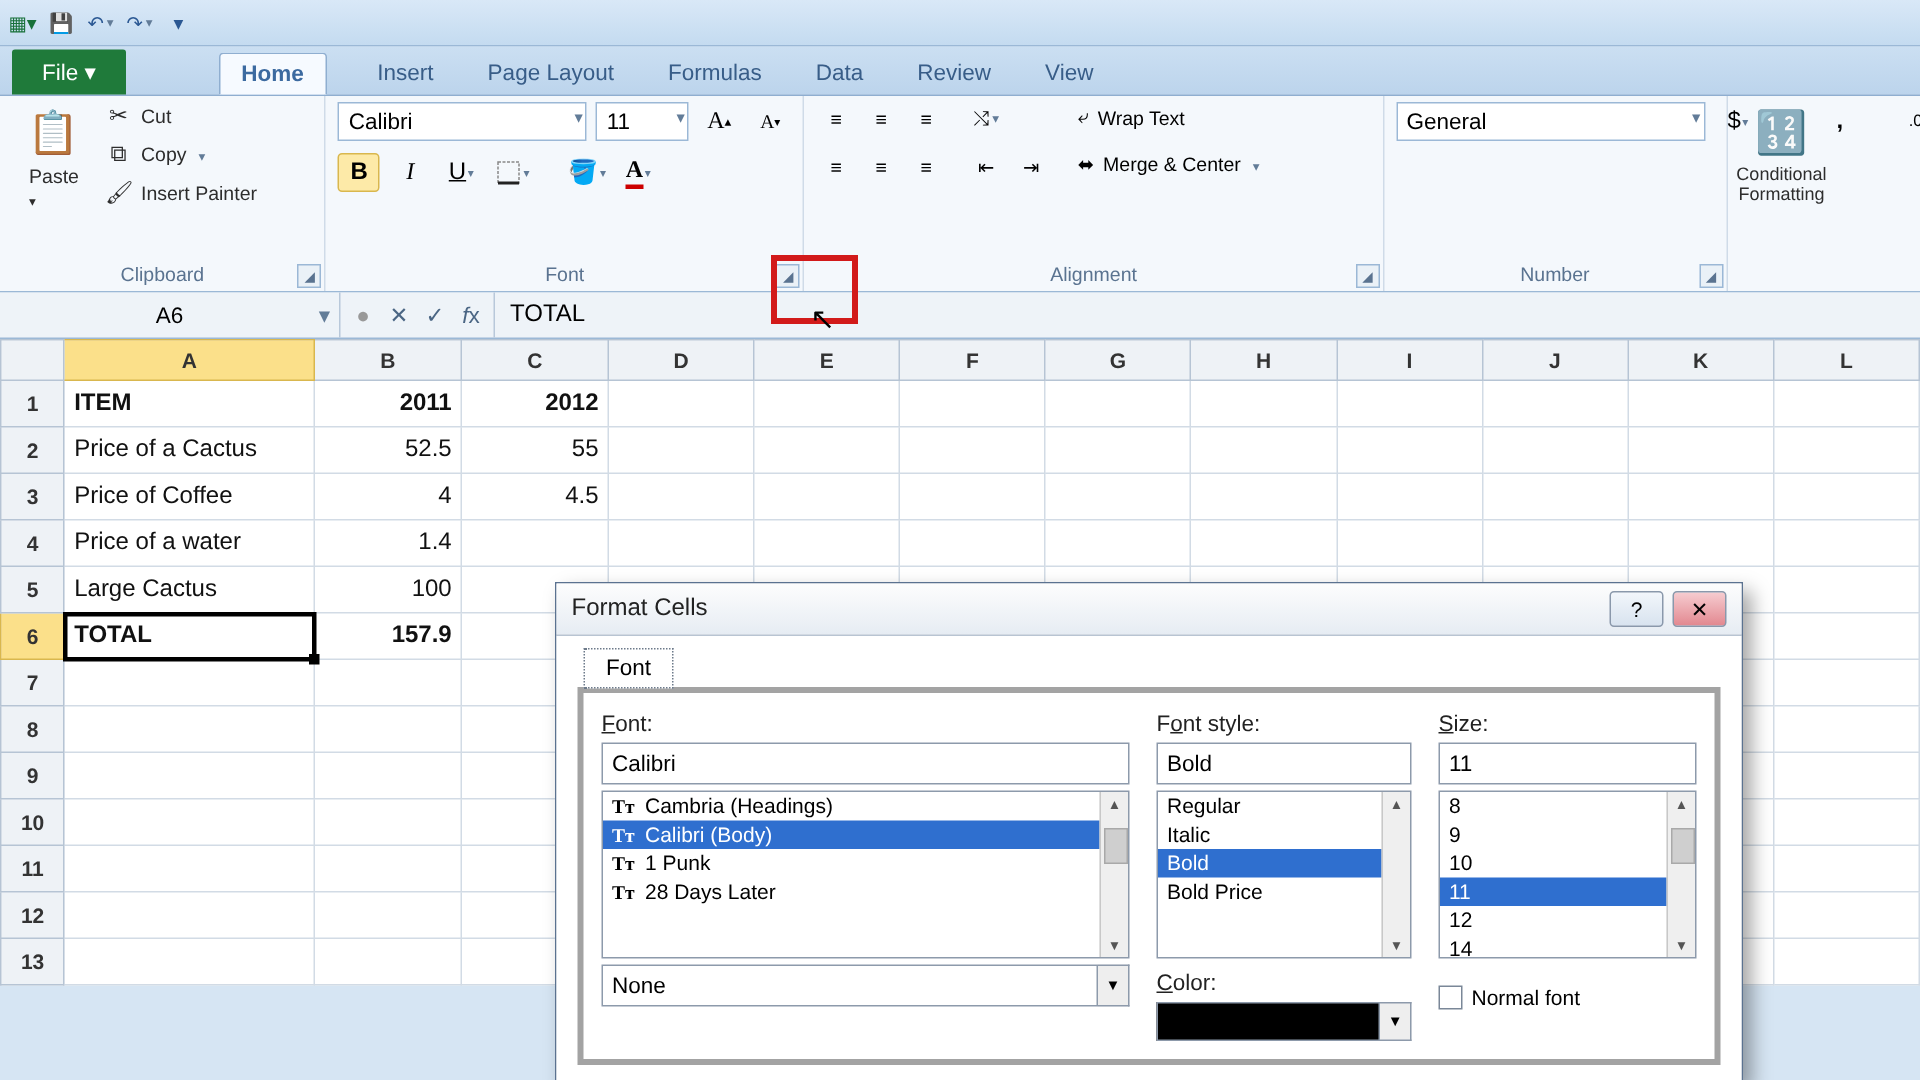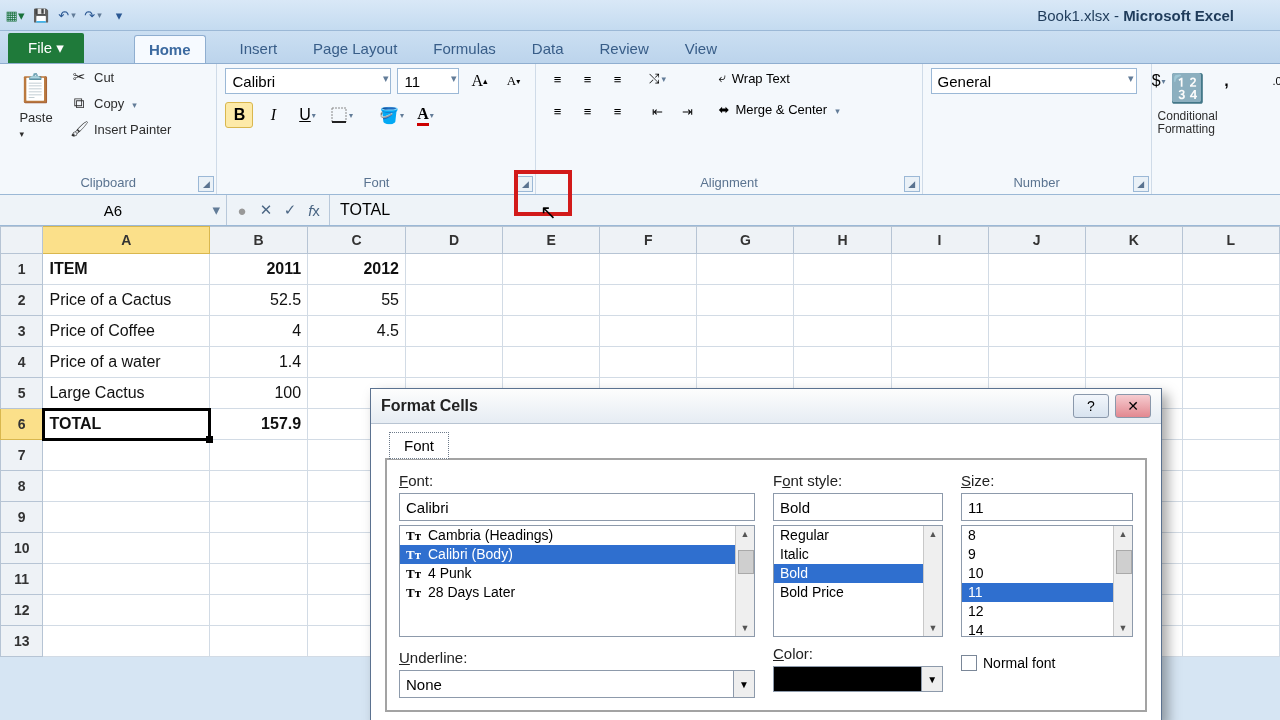--- a/index.html
+++ b/index.html
@@ -4,21 +4,21 @@
 <style>
   html,body{margin:0;padding:0;width:1280px;height:720px;font-family:"Segoe UI",Tahoma,sans-serif;font-size:13px;background:#d6e5f3;overflow:hidden;}
   
   .titlebar{height:30px;background:linear-gradient(#d9e8f7,#c4dbf0);display:flex;align-items:center;padding:0 6px;border-bottom:1px solid #9bb8d6;}
   .qat{display:flex;align-items:center;gap:8px;}
   .qat .mini-icon{width:18px;height:18px;display:flex;align-items:center;justify-content:center;font-size:13px;color:#2b5893;}
   .title-text{flex:1;text-align:right;padding-right:40px;color:#1f3b5a;font-size:15px;}
   .title-text b{font-weight:600;}
   
   .tabs{height:32px;display:flex;align-items:flex-end;background:linear-gradient(#cbdff2,#bcd4ec);padding-left:8px;gap:32px;font-size:15px;color:#385d88;border-bottom:1px solid #8faed0;}
-  .file-tab{background:#1f7a3a;color:#fff;padding:6px 20px;border-radius:2px 2px 0 0;margin-right:18px;}
+  .file-tab{background:#1f7a3a;color:#fff;padding:6px 20px;border-radius:2px 2px 0 0;margin-right:30px;}
   .tab{padding:6px 2px;cursor:pointer;}
   .tab.active{background:#f6faff;border:1px solid #8faed0;border-bottom:none;border-radius:3px 3px 0 0;color:#3c6aa0;font-weight:600;padding:5px 14px;}
   
   .ribbon{height:130px;background:#f4f8fc;border-bottom:1px solid #9bb8d6;display:flex;}
   .group{border-right:1px solid #cfdbe8;padding:4px 8px 2px 8px;display:flex;flex-direction:column;justify-content:space-between;position:relative;}
   .group-body{display:flex;gap:6px;align-items:flex-start;}
   .group-label{text-align:center;color:#5a7390;font-size:13px;height:18px;line-height:18px;position:relative;}
   .launcher{position:absolute;right:2px;bottom:2px;width:14px;height:14px;border:1px solid #9bb8d6;font-size:9px;color:#5a7390;display:flex;align-items:center;justify-content:center;background:#eaf1f7;}
   .big-btn{display:flex;flex-direction:column;align-items:center;gap:2px;width:56px;color:#2d2d2d;}
   .big-btn .ic{width:36px;height:40px;display:flex;align-items:center;justify-content:center;font-size:28px;}
@@ -65,28 +65,28 @@
   .row-h{width:40px;background:#eef2f6;border:1px solid #b6c4d4;text-align:center;font-size:14px;color:#333;}
   .row-h.sel{background:#fbe08a;border-color:#d9b74e;}
   td.cell{border:1px solid #d2dbe5;height:30px;padding:0 6px;font-size:16px;color:#111;}
   td.cell.r{text-align:right;}
   td.cell.b{font-weight:700;}
   .selected-cell{outline:3px solid #000;outline-offset:-2px;position:relative;background:#fff;}
   .fill-handle{position:absolute;right:-4px;bottom:-4px;width:7px;height:7px;background:#000;}
   
   .dialog{position:absolute;left:370px;top:388px;width:790px;background:#f2f2f2;border:1px solid #5b7290;box-shadow:6px 6px 12px rgba(0,0,0,.35);font-size:14px;}
   .dlg-title{height:34px;background:linear-gradient(#fdfdfd,#e6ecf3);display:flex;align-items:center;padding:0 10px;border-bottom:1px solid #b8c4d2;}
-  .dlg-title-text{flex:1;font-size:16px;color:#222;font-weight:bold;}
+  .dlg-title-text{flex:1;font-size:16px;color:#222;}
   .dlg-btns{display:flex;gap:6px;}
   .dlg-x,.dlg-q{width:34px;height:22px;border:1px solid #8a98ab;display:flex;align-items:center;justify-content:center;border-radius:3px;background:linear-gradient(#f6ccd0,#e28890);}
   .dlg-q{background:linear-gradient(#f2f6fb,#d8e3ef);} 
   .dlg-body{padding:6px 14px 10px 14px;background:#fff;}
   .dlg-tab-strip{display:flex;}
   .dlg-tab{border:1px dotted #6d7a8a;padding:4px 14px;font-size:15px;background:#fff;margin-left:4px;margin-top:2px;}
-  .dlg-panel{border:2px solid #a3a3a3;margin-top:-1px;padding:12px;}
+  .dlg-panel{border:4px solid #a3a3a3;margin-top:-1px;padding:12px;}
   .dlg-cols{display:flex;gap:18px;}
   .dlg-col{display:flex;flex-direction:column;gap:4px;}
   .dlg-label{color:#222;font-size:15px;}
   .dlg-label u{text-decoration:underline;}
   .dlg-edit{border:1px solid #8d9aab;height:26px;padding:0 6px;font-size:15px;}
   .list-box{border:1px solid #8d9aab;height:110px;overflow:hidden;position:relative;background:#fff;}
   .list-box .sb{position:absolute;right:0;top:0;width:18px;height:100%;background:#efefef;border-left:1px solid #c8c8c8;}
   .list-box .sb .thumb{position:absolute;left:2px;width:14px;height:22px;background:#cfcfcf;border:1px solid #a9a9a9;}
   .list-box .sb .arr{position:absolute;left:0;width:18px;height:16px;display:flex;align-items:center;justify-content:center;font-size:9px;color:#555;}
   .list-box .sb .arr.up{top:0;} .list-box .sb .arr.dn{bottom:0;}
@@ -105,23 +105,20 @@
 <body>
 
 <div class="titlebar">
   <div class="qat">
     <span class="mini-icon" style="color:#18713a;">▦▾</span>
     <span class="mini-icon">💾</span>
     <span class="mini-icon dd-arrow">↶</span>
     <span class="mini-icon dd-arrow">↷</span>
     <span class="mini-icon">▾</span>
   </div>
-  <div class="title-text">
-    <span>Book1.xlsx</span> - <b>Microsoft Excel</b>
-  </div>
 </div>
 
 <div class="tabs">
   <div class="file-tab"><span>File</span> ▾</div>
   <div class="tab active">Home</div>
   <div class="tab">Insert</div>
   <div class="tab">Page Layout</div>
   <div class="tab">Formulas</div>
   <div class="tab">Data</div>
   <div class="tab">Review</div>
@@ -250,21 +247,21 @@
         </div>
       </div>
     </div>
     <div class="group-label">Number</div>
     <div class="launcher">◢</div>
   </div>
 
   <div class="group" style="width:120px;border-right:none;">
     <div class="big-btn">
       <div class="ic">🔢</div>
-      <div style="font-size:12px;text-align:left;line-height:1.1;">Conditional Formatting</div>
+      <div style="font-size:12px;text-align:center;line-height:1.1;">Conditional Formatting</div>
     </div>
   </div>
 </div>
 
 <div class="red-highlight" style="left:514px;top:170px;"></div>
 <div class="cursor-ptr" style="left:540px;top:200px;">↖</div>
 
 <div class="fbar">
   <div class="name-box">A6</div>
   <div class="fx-btns">
@@ -515,33 +512,32 @@
             <div class="li">
                 <span class="tt">Tᴛ</span>
                 <span>Cambria (Headings)</span>
               </div>
               <div class="li sel">
                 <span class="tt">Tᴛ</span>
                 <span>Calibri (Body)</span>
               </div>
               <div class="li">
                 <span class="tt">Tᴛ</span>
-                <span>4 Punk</span>
+                <span>1 Punk</span>
               </div>
               <div class="li">
                 <span class="tt">Tᴛ</span>
                 <span>28 Days Later</span>
               </div>
               <div class="sb">
                 <div class="arr up">▲</div>
                 <div class="thumb" style="top:24px;"></div>
                 <div class="arr dn">▼</div>
               </div>
           </div>
-          <div class="dlg-label" style="margin-top:8px;"><u>U</u>nderline:</div>
           <div class="combo">
             <input class="dlg-edit" value="None" style="">
             <div class="dd">▼</div>
           </div>
         </div>
 
         <div class="dlg-col" style="width:170px;">
           <div class="dlg-label">F<u>o</u>nt style:</div>
           <input class="dlg-edit" value="Bold" style="">
           <div class="list-box" id="style-list">

